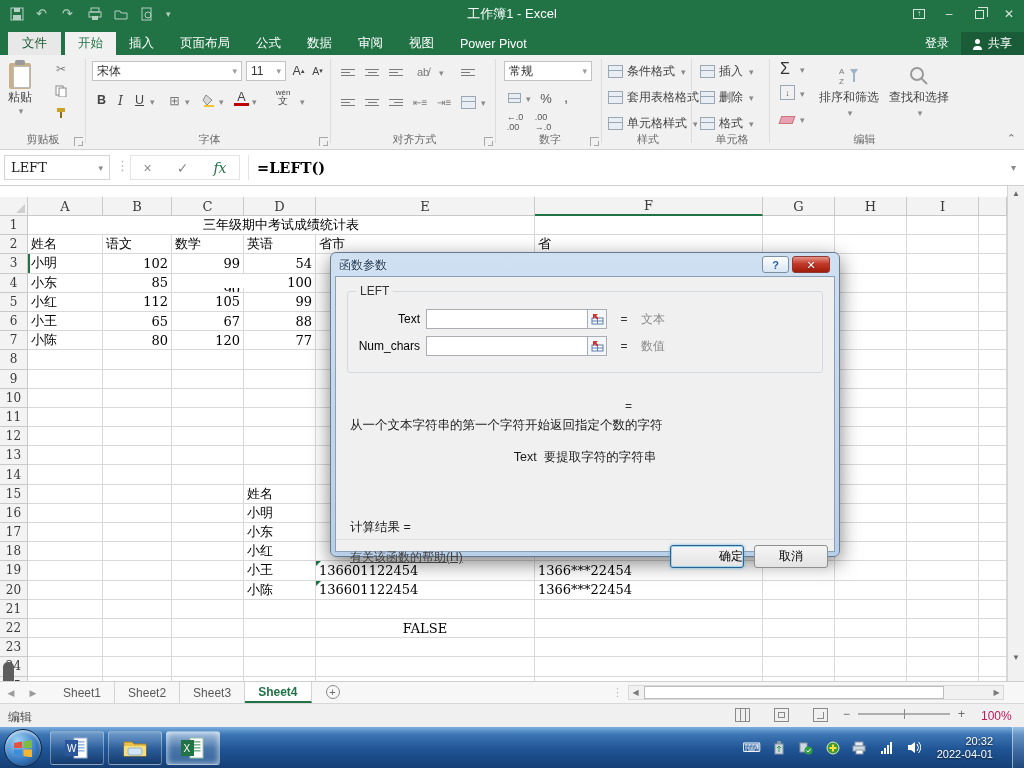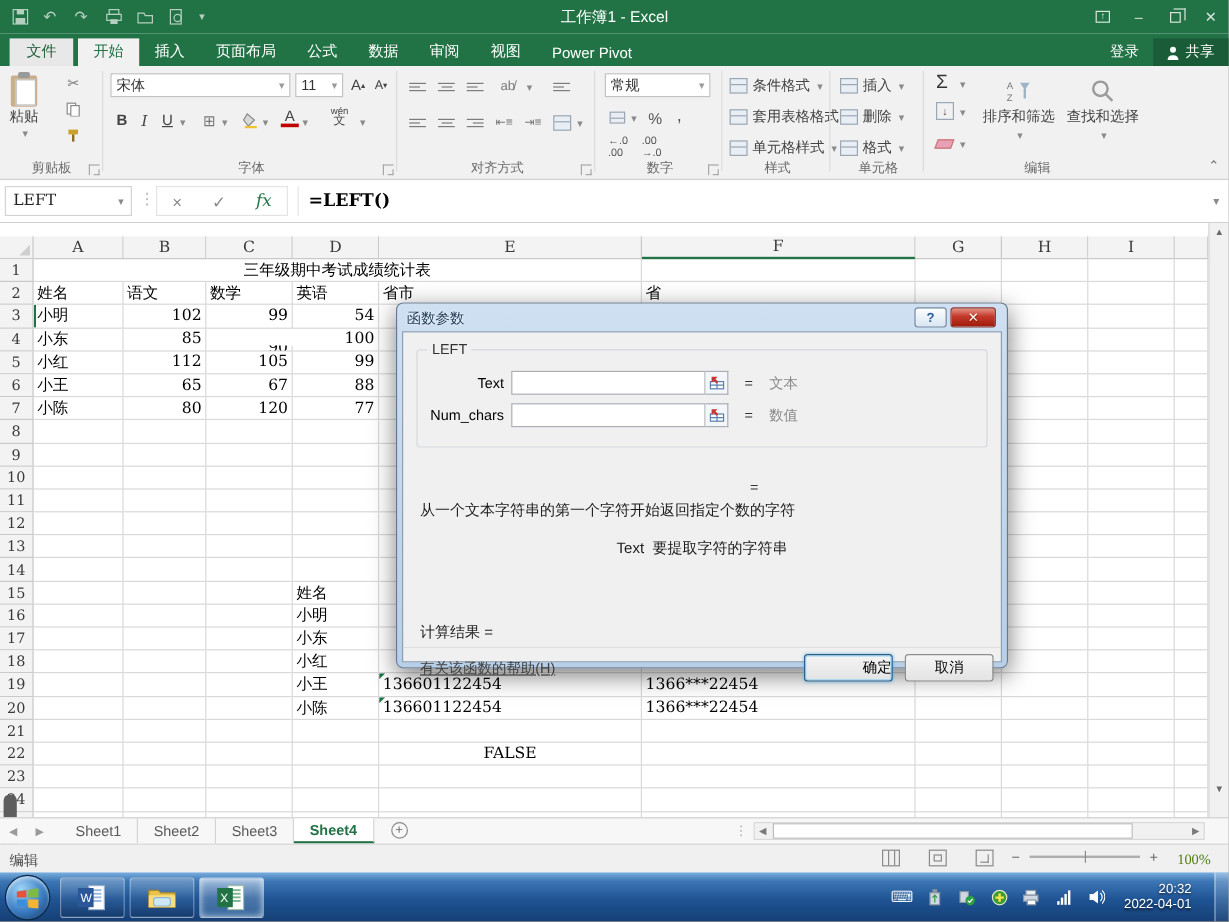--- a/index.html
+++ b/index.html
@@ -145,21 +145,21 @@
   .smode{position:absolute;left:8px;top:5px;font-size:12px;}
   .viewicons{position:absolute;left:735px;top:4px;display:flex;gap:24px;}
   .vic{width:15px;height:14px;border:1px solid #8a8a8a;position:relative;}
   .vic.grid3::before{content:"";position:absolute;left:4px;top:0;bottom:0;border-left:1px solid #8a8a8a;}
   .vic.grid3::after{content:"";position:absolute;left:9px;top:0;bottom:0;border-left:1px solid #8a8a8a;}
   .vic.pagel::before{content:"";position:absolute;left:3px;top:3px;right:3px;bottom:3px;border:1px solid #8a8a8a;}
   .vic.pageb::before{content:"";position:absolute;left:3px;top:3px;width:6px;height:6px;border:1px solid #8a8a8a;border-top:none;border-left:none;}
   .zoomctl{position:absolute;left:843px;top:3px;display:flex;align-items:center;gap:8px;color:#6a6a6a;}
   .ztrack{width:92px;height:2px;background:#aeaeae;position:relative;}
   .ztrack::before{content:"";position:absolute;left:46px;top:-4px;width:1px;height:10px;background:#8a8a8a;}
-  .zpct{position:absolute;left:981px;top:5px;font-size:12px;color:#4d7c0f;font-family:Liberation Serif, serif;}
+  .zpct{position:absolute;left:981px;top:5px;font-size:12px;color:#be185d;}
 
   
   .taskbar{position:absolute;left:0;top:727px;width:1024px;height:41px;
            background:linear-gradient(#79aede,#3d76b4 18%,#1f5494 55%,#153f75);display:flex;align-items:center;}
   .orb{width:38px;height:38px;border-radius:50%;margin:0 8px 0 4px;position:relative;
        background:radial-gradient(circle at 35% 30%,#9fd4f7,#3a7cc2 55%,#14365f);border:1px solid #0d2746;box-shadow:inset 0 2px 3px rgba(255,255,255,.6);}
   .orb svg{position:absolute;left:8px;top:9px;}
   .tbtn{width:54px;height:34px;border:1px solid rgba(255,255,255,.35);border-radius:3px;margin-right:4px;
         background:linear-gradient(rgba(255,255,255,.25),rgba(255,255,255,.06) 50%,rgba(0,0,0,.12));
         display:flex;align-items:center;justify-content:center;}

